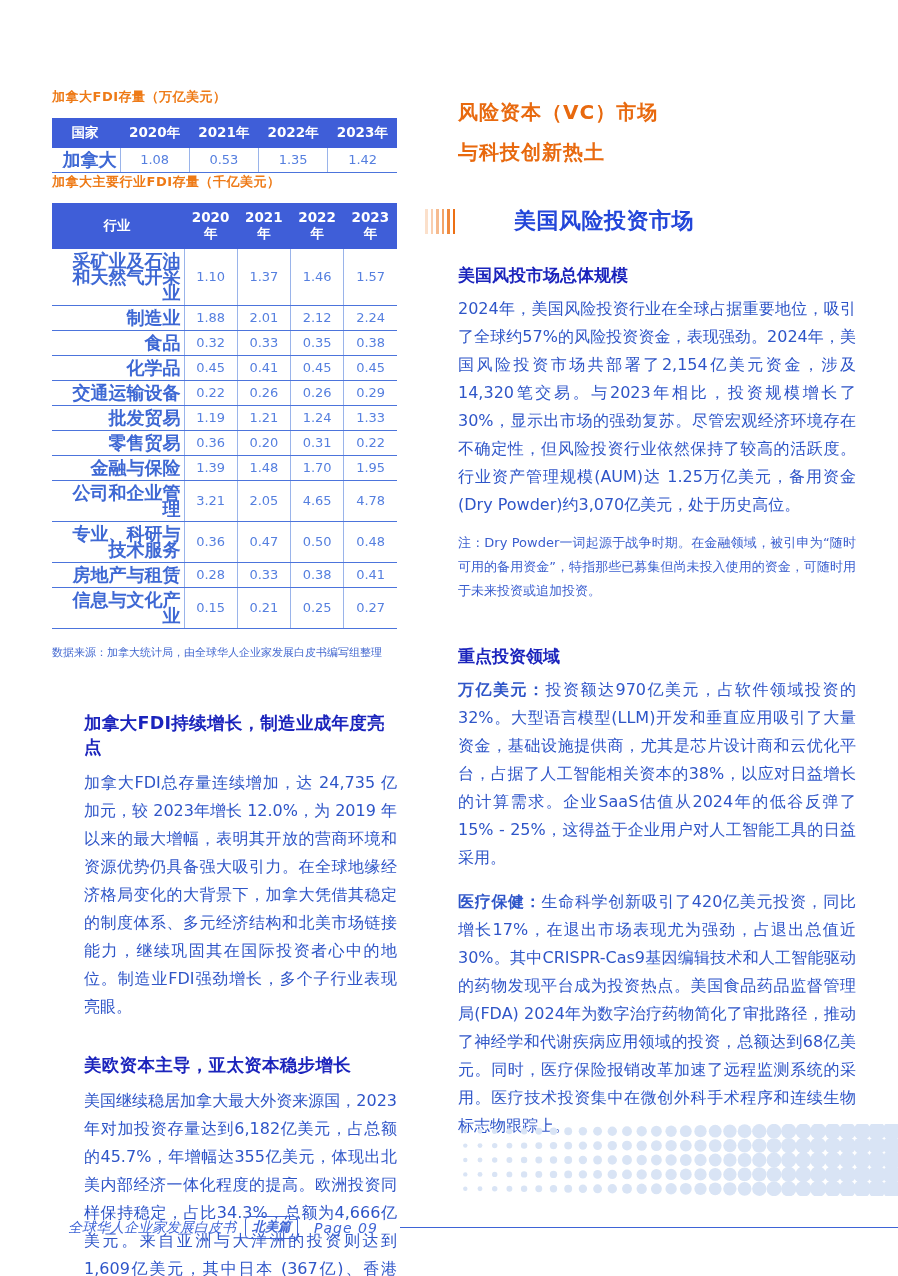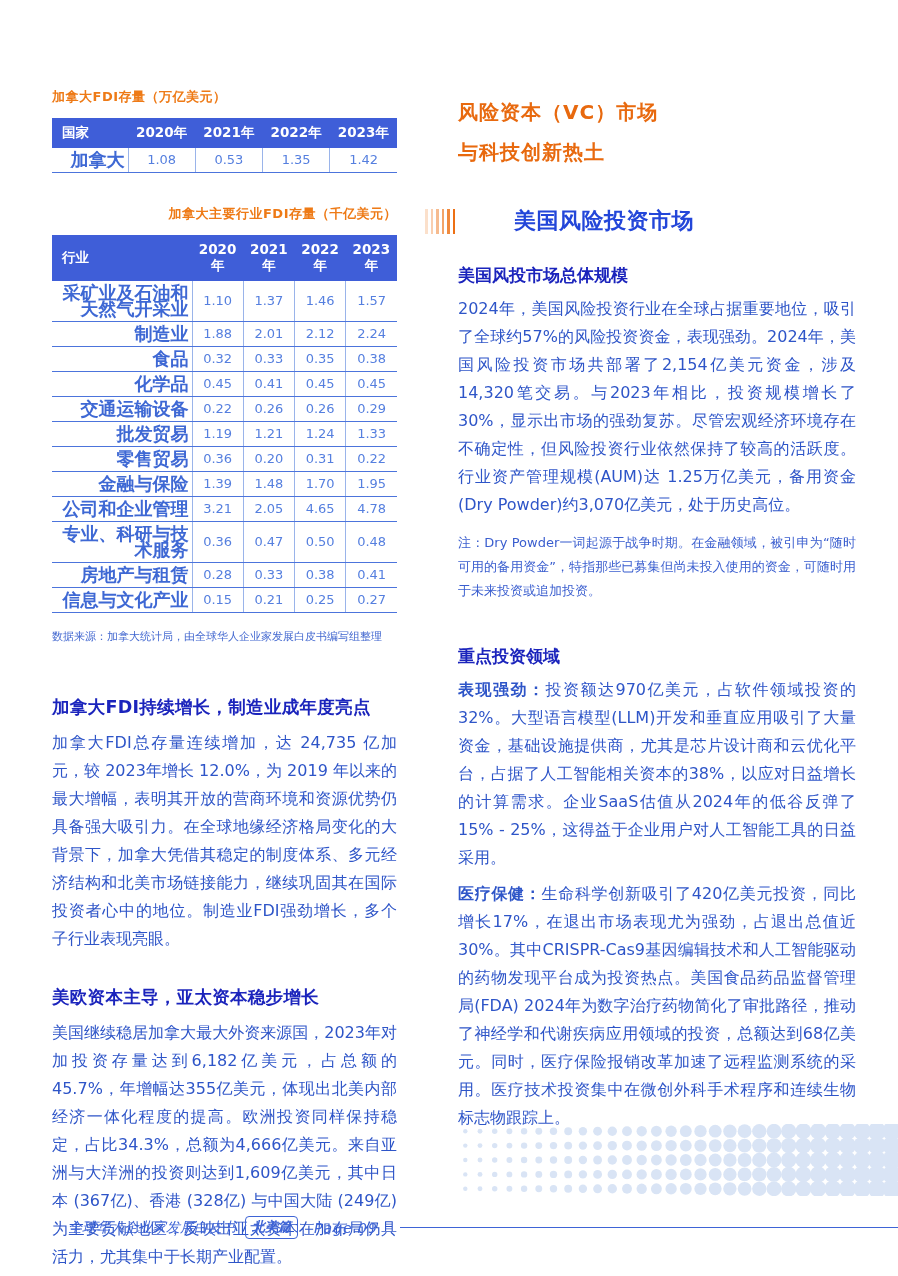--- a/index.html
+++ b/index.html
@@ -9,43 +9,43 @@
     background:#ffffff;
     overflow:hidden;
     font-family:"DejaVu Sans","Liberation Sans",sans-serif;
   }
   
   .col-left{position:absolute;left:52px;top:88px;width:345px;}
   .tbl-caption{
     color:#EE7A16;font-size:13px;font-weight:bold;
     margin:0 0 12px 0;letter-spacing:.5px;
   }
-  .tbl-caption.second{margin-top:32px;text-align:right;}
+  .tbl-caption.second{}
   table.fdi{
     width:100%;border-collapse:collapse;table-layout:fixed;
   }
   table.fdi th{
     background:#3F5ED8;color:#ffffff;font-size:13.5px;font-weight:bold;
     padding:6px 4px;text-align:center;
   }
-  table.fdi th:first-child{text-align:left;padding-left:10px;}
+  table.fdi th:first-child{text-align:center;padding-left:2px;}
   table.fdi td{
     font-size:13px;color:#557FDF;text-align:center;
     padding:4px 3px;line-height:16px;
     border-bottom:1px solid #4C74DC;
     border-left:1px solid #9AB4EA;
   }
   table.fdi td:first-child{
     border-left:none;text-align:right;padding-left:8px;
     color:#3E68D4;font-weight:bold;font-size:18px;
   }
   .src-note{
     margin-top:16px;font-size:11px;color:#4368D0;line-height:16px;
   }
-  .sec{margin-top:50px;}
+  .sec{margin-top:50px;margin-left:32px;}
   .sec + .sec{margin-top:32px;}
   .sec h3{
     margin:0 0 10px 0;font-size:17.5px;font-weight:bold;color:#1B24BC;
     letter-spacing:.3px;
   }
   .sec p{
     margin:0;font-size:16px;line-height:28px;color:#2E55C8;
     text-align:justify;
   }
   
@@ -71,21 +71,21 @@
     margin:0;color:#2346D9;font-size:22px;font-weight:bold;letter-spacing:.5px;
   }
   .sub{margin-top:28px;}
   .sub h4{
     margin:0 0 8px 0;font-size:17px;font-weight:bold;color:#1B24BC;
   }
   .sub p{
     margin:0;font-size:16px;line-height:28px;color:#2E55C8;text-align:justify;
   }
   .sub p .lead{font-weight:bold;}
-  .sub p + p{margin-top:8px;}
+  .sub p + p{margin-top:16px;}
   .fine-note{
     margin-top:12px;font-size:13px;line-height:24px;color:#3A5ECF;
     text-align:justify;
   }
   .sub.focus{margin-top:42px;}
   
   .dot-band{position:absolute;left:458px;top:1124px;width:440px;height:72px;}
   .footer{
     position:absolute;left:68px;right:0;top:1216px;
     display:flex;align-items:center;
@@ -259,21 +259,21 @@
     </div>
 
     <div class="sub">
       <h4>美国风投市场总体规模</h4>
       <p>2024年，美国风险投资行业在全球占据重要地位，吸引了全球约57%的风险投资资金，表现强劲。2024年，美国风险投资市场共部署了2,154亿美元资金，涉及14,320笔交易。与2023年相比，投资规模增长了30%，显示出市场的强劲复苏。尽管宏观经济环境存在不确定性，但风险投资行业依然保持了较高的活跃度。行业资产管理规模(AUM)达 1.25万亿美元，备用资金(Dry Powder)约3,070亿美元，处于历史高位。</p>
       <div class="fine-note">注：Dry Powder一词起源于战争时期。在金融领域，被引申为“随时可用的备用资金”，特指那些已募集但尚未投入使用的资金，可随时用于未来投资或追加投资。</div>
     </div>
 
     <div class="sub focus">
       <h4>重点投资领域</h4>
-      <p><span class="lead">表现强劲：</span><span>投资额达970亿美元，占软件领域投资的32%。大型语言模型(LLM)开发和垂直应用吸引了大量资金，基础设施提供商，尤其是芯片设计商和云优化平台，占据了人工智能相关资本的38%，以应对日益增长的计算需求。企业SaaS估值从2024年的低谷反弹了15% - 25%，这得益于企业用户对人工智能工具的日益采用。</span></p>
+      <p><span class="lead">万亿美元：</span><span>投资额达970亿美元，占软件领域投资的32%。大型语言模型(LLM)开发和垂直应用吸引了大量资金，基础设施提供商，尤其是芯片设计商和云优化平台，占据了人工智能相关资本的38%，以应对日益增长的计算需求。企业SaaS估值从2024年的低谷反弹了15% - 25%，这得益于企业用户对人工智能工具的日益采用。</span></p>
       <p><span class="lead">医疗保健：</span><span>生命科学创新吸引了420亿美元投资，同比增长17%，在退出市场表现尤为强劲，占退出总值近30%。其中CRISPR-Cas9基因编辑技术和人工智能驱动的药物发现平台成为投资热点。美国食品药品监督管理局(FDA) 2024年为数字治疗药物简化了审批路径，推动了神经学和代谢疾病应用领域的投资，总额达到68亿美元。同时，医疗保险报销改革加速了远程监测系统的采用。医疗技术投资集中在微创外科手术程序和连续生物标志物跟踪上。</span></p>
     </div>
 
   </div>
 
   <div class="dot-band">
     <svg id="dots-svg" width="440" height="72" viewBox="0 0 440 72" xmlns="http://www.w3.org/2000/svg">
         <circle cx="7.3" cy="7.2" r="2.20" fill="#D9E4F5"></circle>
         <circle cx="7.3" cy="21.6" r="2.20" fill="#D9E4F5"></circle>
         <circle cx="7.3" cy="36.0" r="2.20" fill="#D9E4F5"></circle>

